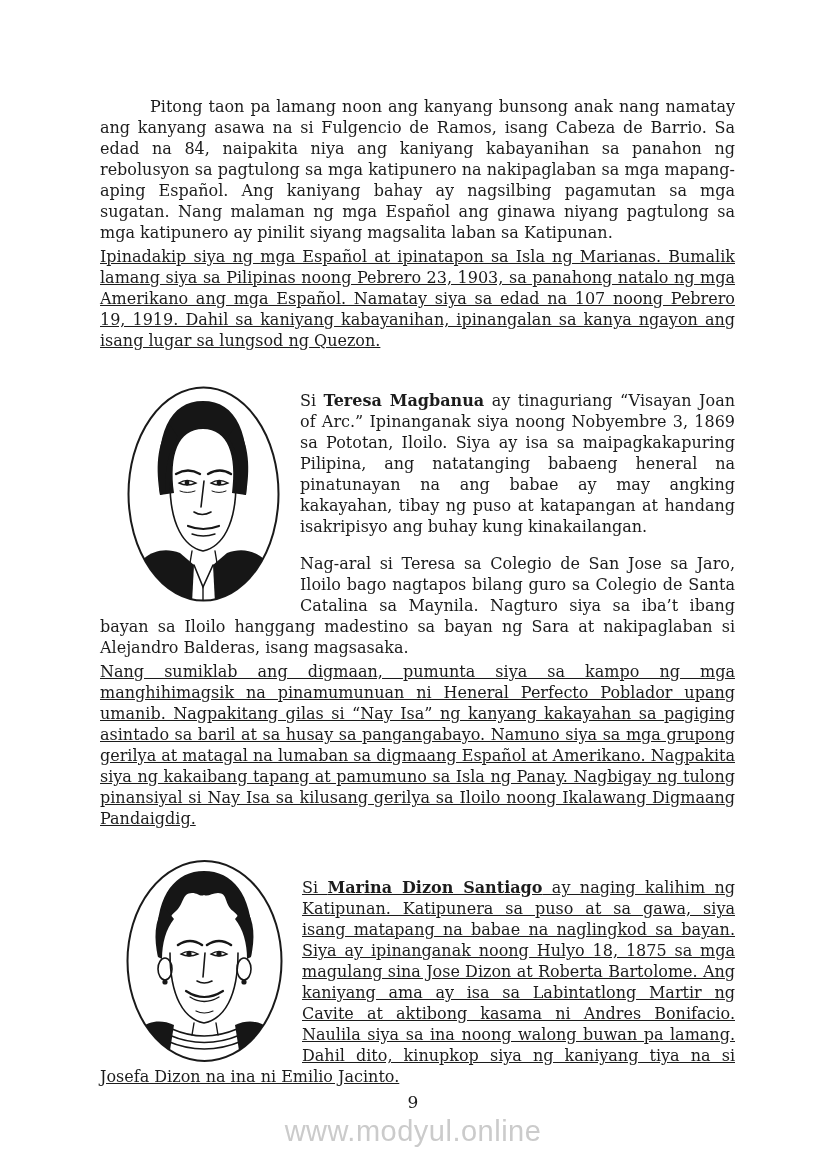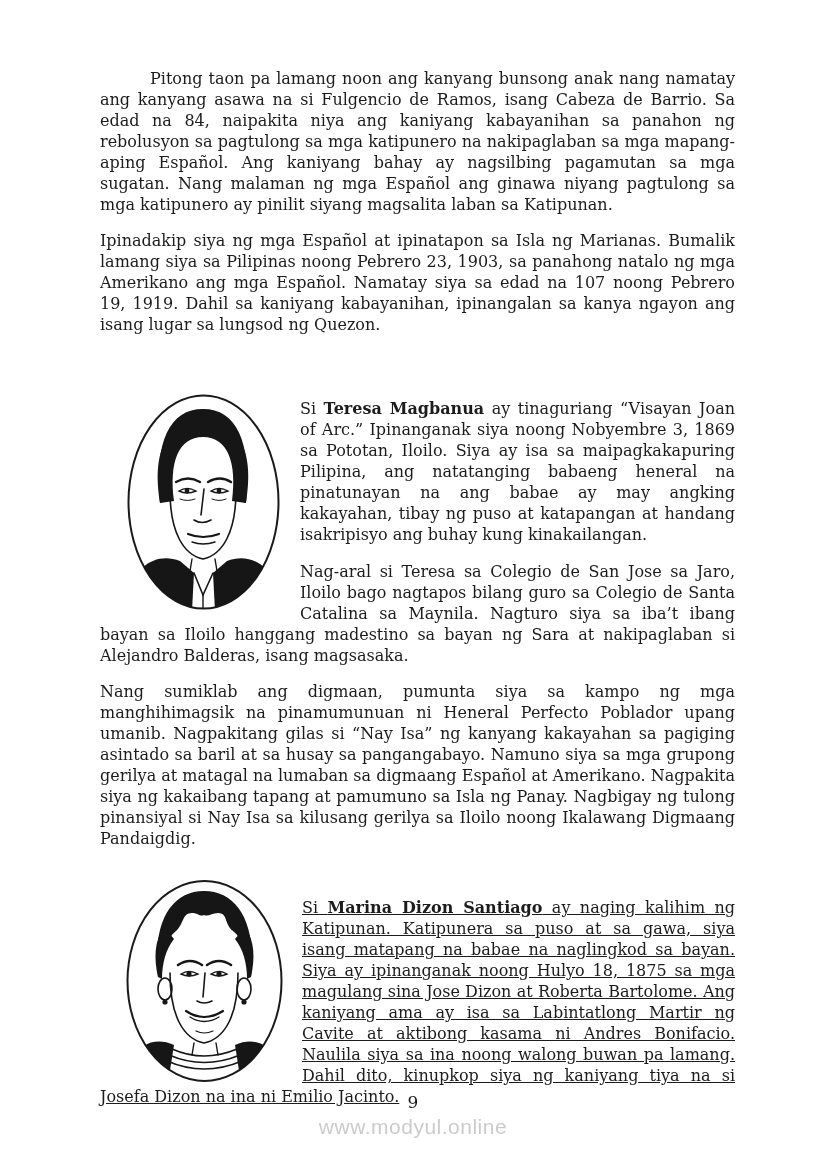--- a/index.html
+++ b/index.html
@@ -6,34 +6,34 @@
   body {
     width: 826px; height: 1169px;
     background: #ffffff;
     font-family: "DejaVu Serif", serif;
     color: #1c1c1c;
   }
   .page {
     position: relative;
     width: 826px; height: 1169px;
     box-sizing: border-box;
-    padding: 68px 91px 0 100px;
+    padding: 96px 91px 0 100px;
     overflow: hidden;
     background: #ffffff;
   }
   .para {
     margin: 0;
     font-size: 16px;
     line-height: 21px;
     text-align: justify;
   }
   .indent { text-indent: 50px; }
-  .mt { margin-top: 15px; }
+  .mt { margin-top: 3px; text-decoration: underline; }
 
-  .bio { margin-top: 58px; }
+  .bio { margin-top: 34px; }
   .bio::after { content: ""; display: block; clear: both; }
   .bio-2 { margin-top: 30px; text-decoration: underline; }
 
   .portrait {
     float: left;
     margin: 0 19px 2px 26px;
   }
   .portrait svg { display: block; }
 
   .side.pad-small { padding-top: 5px; }
@@ -48,21 +48,21 @@
     top: 1092px;
     text-align: center;
   }
   .pagenum {
     font-size: 17px;
     color: #1c1c1c;
   }
   .watermark {
     margin-top: 3px;
     font-family: "Liberation Sans", sans-serif;
-    font-size: 21px;
+    font-size: 29px;
     color: #cbcbcb;
     letter-spacing: 0.5px;
   }
 </style>
 </head>
 <body>
 
 <div class="page">
 
   <p class="para indent">Pitong taon pa lamang noon ang kanyang bunsong anak nang namatay ang kanyang asawa na si Fulgencio de Ramos, isang Cabeza de Barrio. Sa edad na 84, naipakita niya ang kaniyang kabayanihan sa panahon ng rebolusyon sa pagtulong sa mga katipunero na nakipaglaban sa mga mapang-aping Español. Ang kaniyang bahay ay nagsilbing pagamutan sa mga sugatan. Nang malaman ng mga Español ang ginawa niyang pagtulong sa mga katipunero ay pinilit siyang magsalita laban sa Katipunan.</p>

